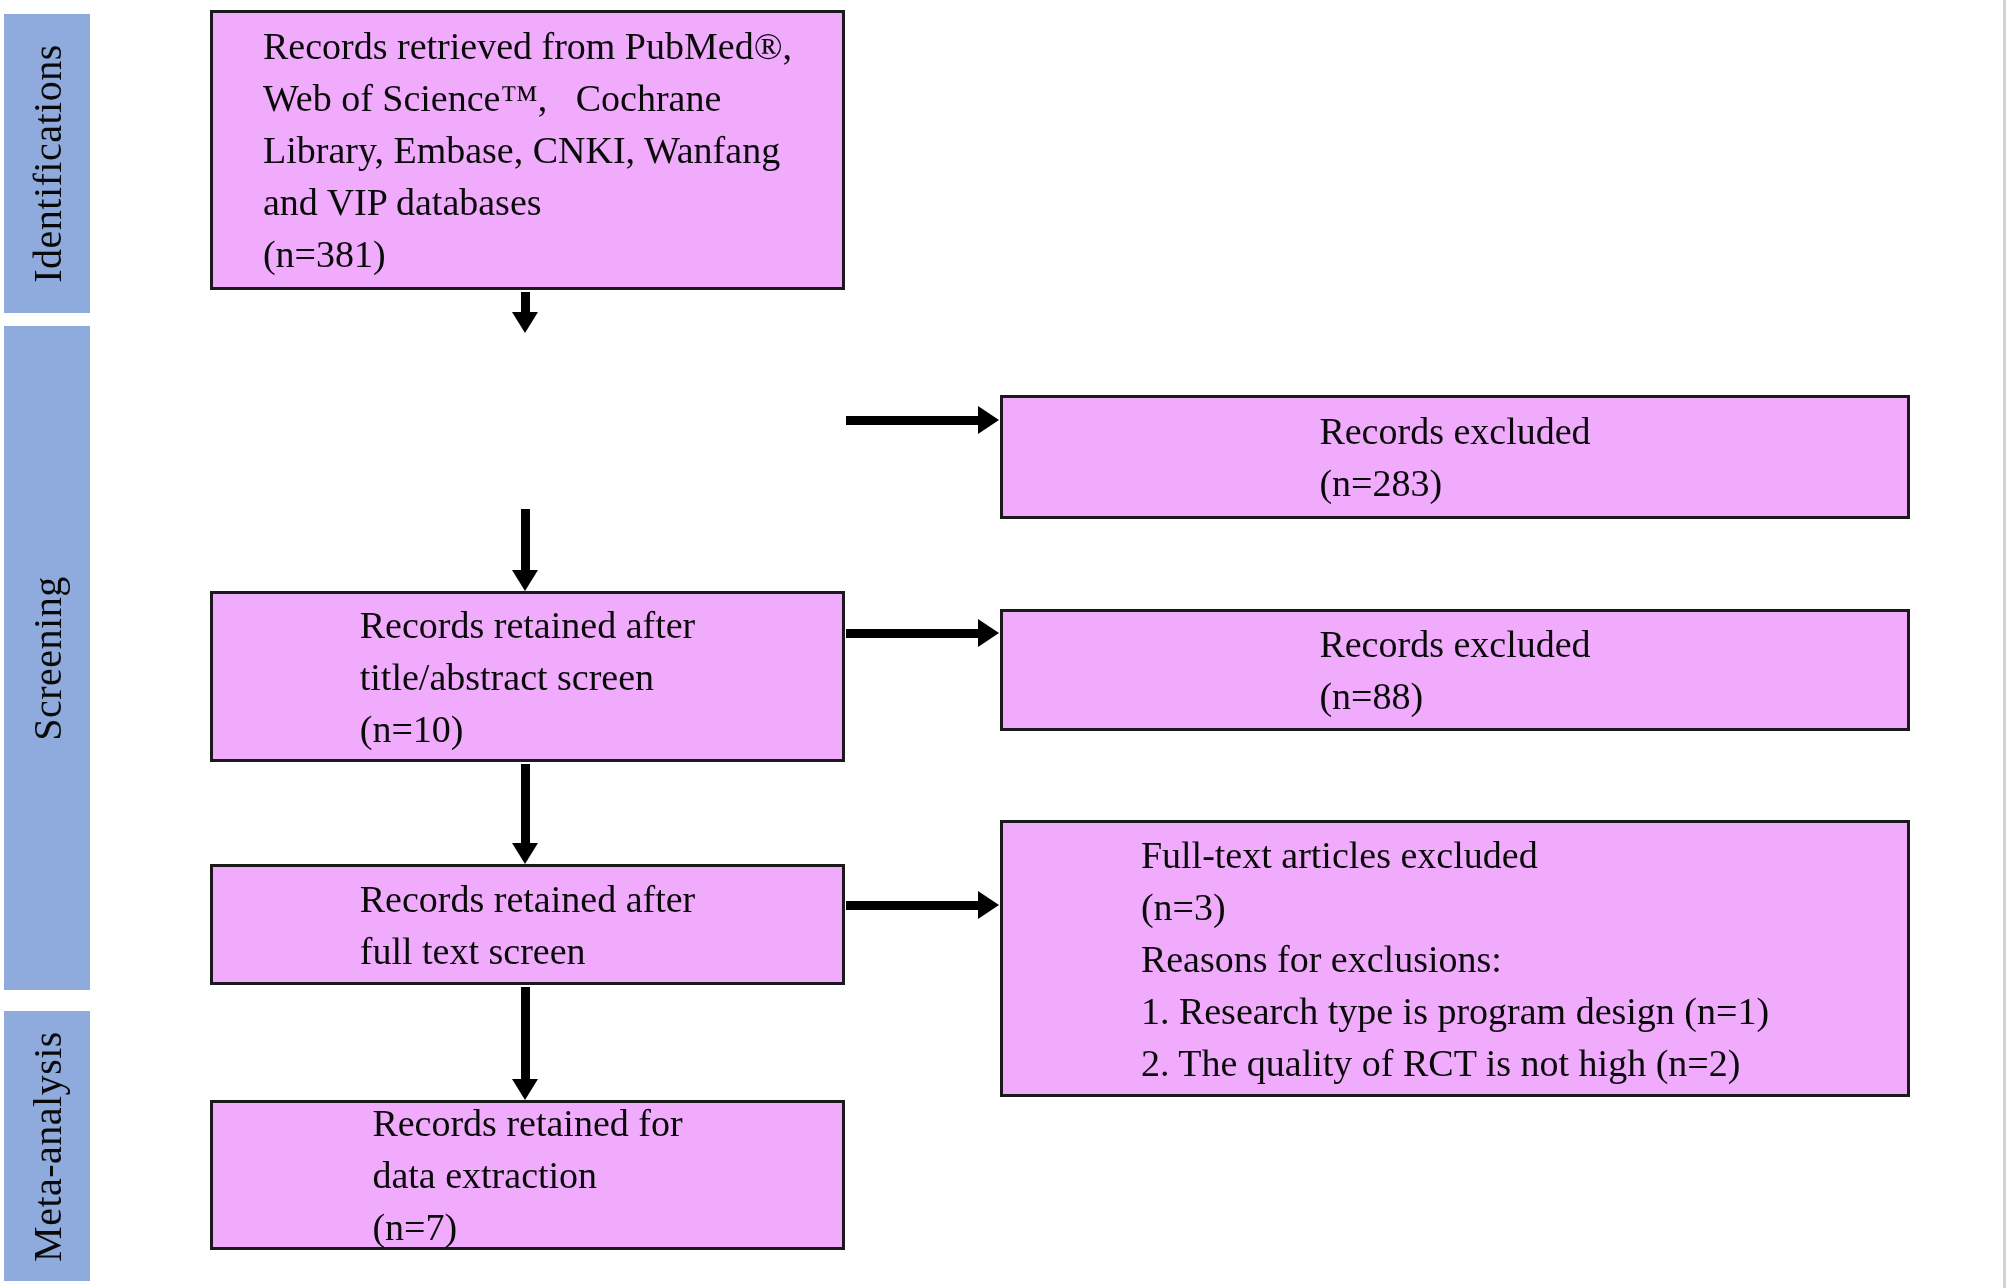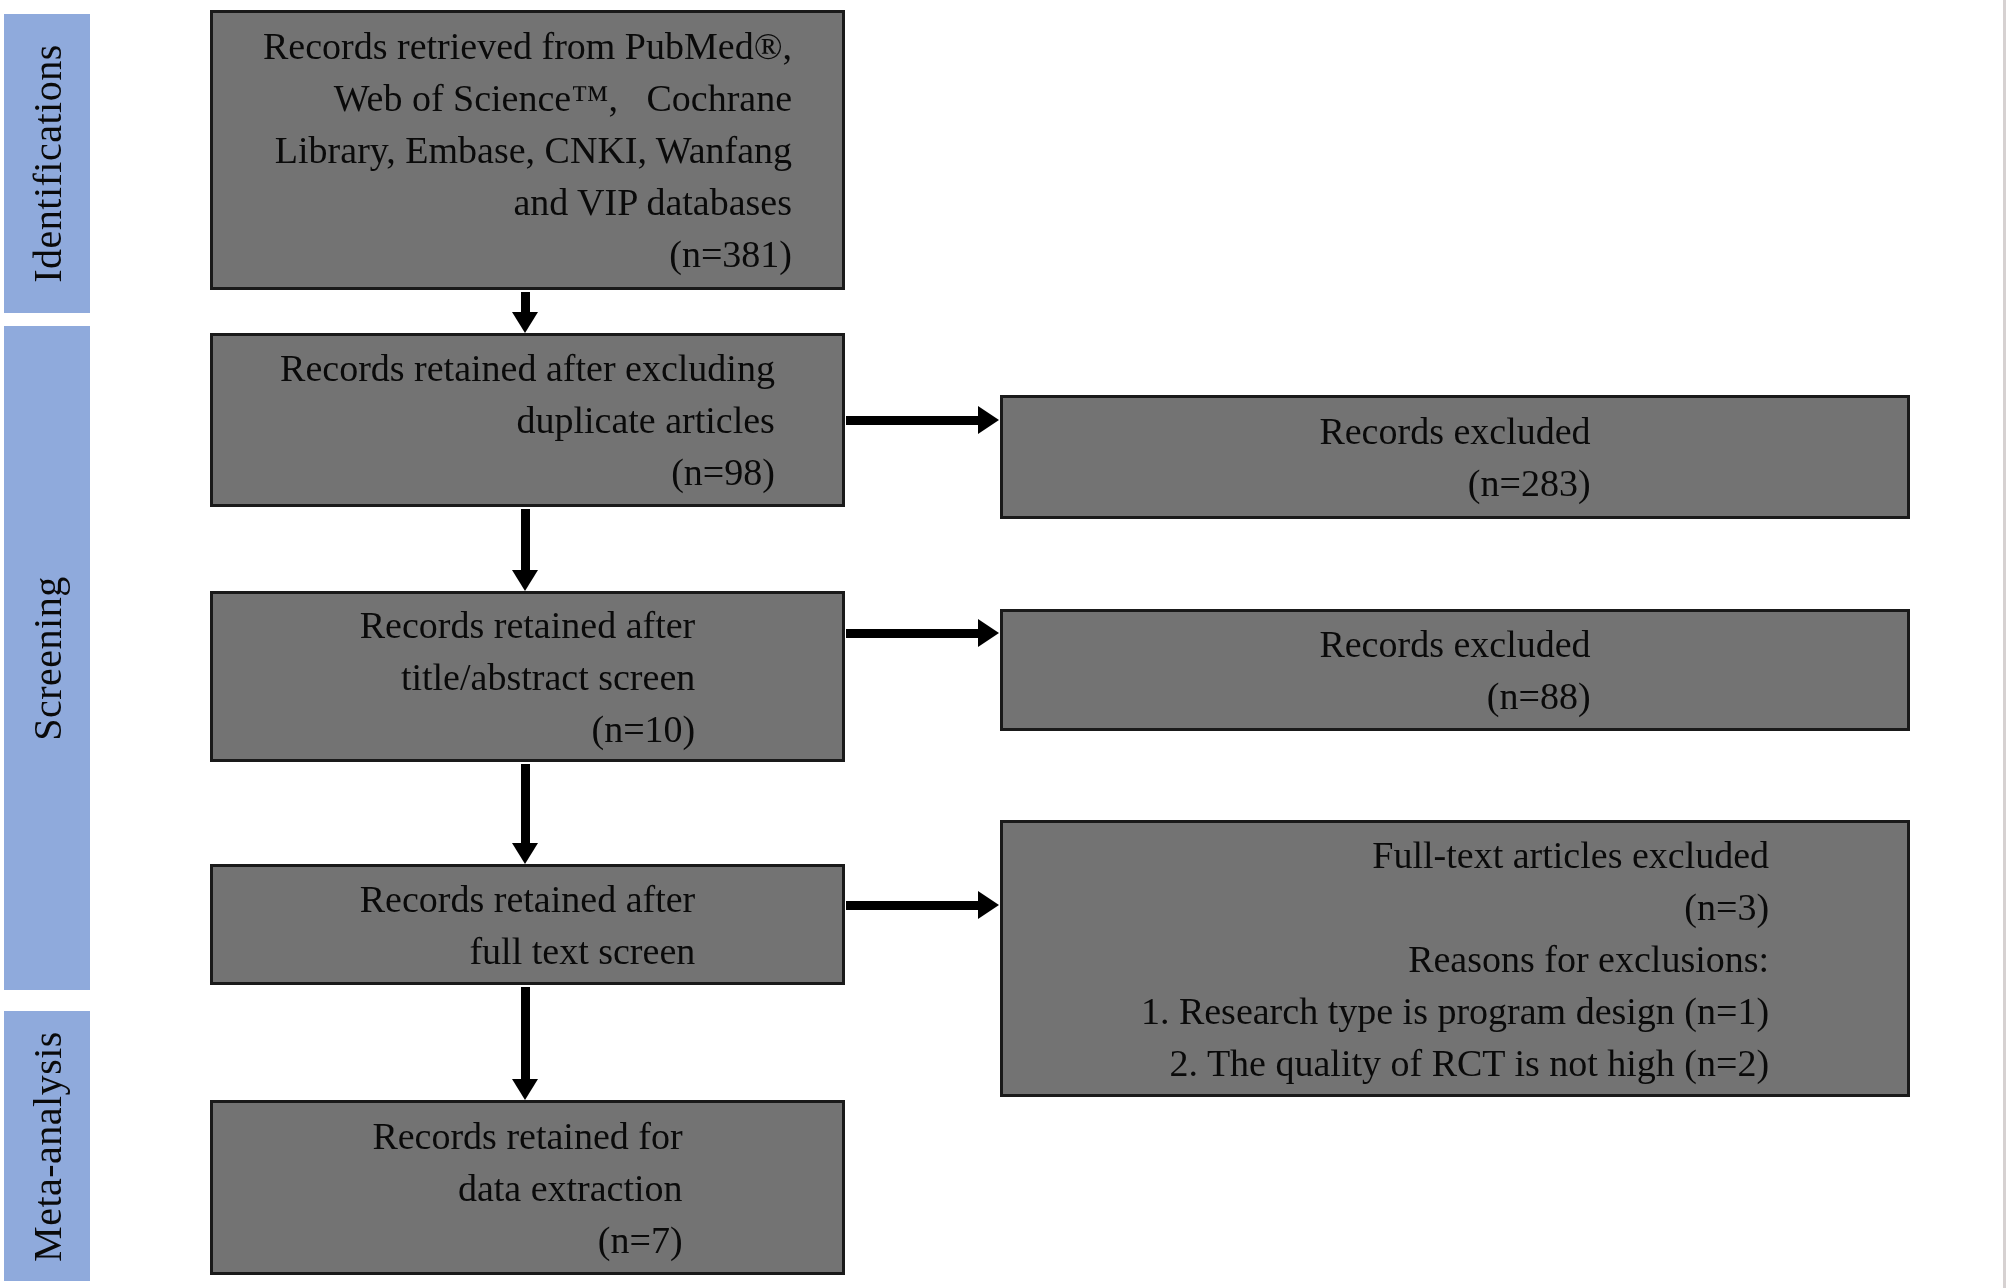--- a/index.html
+++ b/index.html
@@ -35,36 +35,36 @@
     letter-spacing: 0.5px;
   }
   #band-identifications { top: 14px;   height: 299px; }
   #band-screening       { top: 326px;  height: 664px; }
   #band-meta-analysis   { top: 1011px; height: 270px; }
 
   
   .flow-box {
     position: absolute;
     border: 3px solid var(--border-color, #1a1a1a);
-    background: #737373;
+    background: #f0abfc;
     display: flex;
     align-items: center;
     justify-content: center;
-    text-align: right;
+    text-align: left;
     white-space: pre-line;
     font-size: 38px;
     line-height: 52px;
     box-sizing: border-box;
   }
   .main-box { left: 210px; width: 635px; }
   #box-retrieved       { top: 10px;   height: 280px; }
   #box-dedup           { top: 333px;  height: 174px; }
   #box-title-abstract  { top: 591px;  height: 171px; }
   #box-full-text       { top: 864px;  height: 121px; }
-  #box-data-extraction { top: 1100px; height: 175px; }
+  #box-data-extraction { top: 1100px; height: 150px; }
 
   .side-box { left: 1000px; width: 910px; margin-top: 37px; }
   #box-excluded-1        { top: 358px; height: 124px; }
   #box-excluded-2        { top: 572px; height: 122px; }
   #box-excluded-fulltext { top: 783px; height: 277px; }
 
   
   .arrow-part { position: absolute; }
   .shaft { background: #000000; }
 
@@ -121,23 +121,20 @@
   </div>
   <div class="stage-band" id="band-meta-analysis">
     <span class="band-label">Meta-analysis</span>
   </div>
 
   <div class="flow-box main-box" id="box-retrieved">Records retrieved from PubMed®,
 Web of Science™,&nbsp;&nbsp; Cochrane
 Library, Embase, CNKI, Wanfang
 and VIP databases
 (n=381)</div>
-  <div class="flow-box main-box" id="box-dedup">Records retained after excluding
-duplicate articles
-(n=98)</div>
   <div class="flow-box main-box" id="box-title-abstract">Records retained after
 title/abstract screen
 (n=10)</div>
   <div class="flow-box main-box" id="box-full-text">Records retained after
 full text screen</div>
   <div class="flow-box main-box" id="box-data-extraction">Records retained for
 data extraction
 (n=7)</div>
 
   <div class="flow-box side-box" id="box-excluded-1">Records excluded

